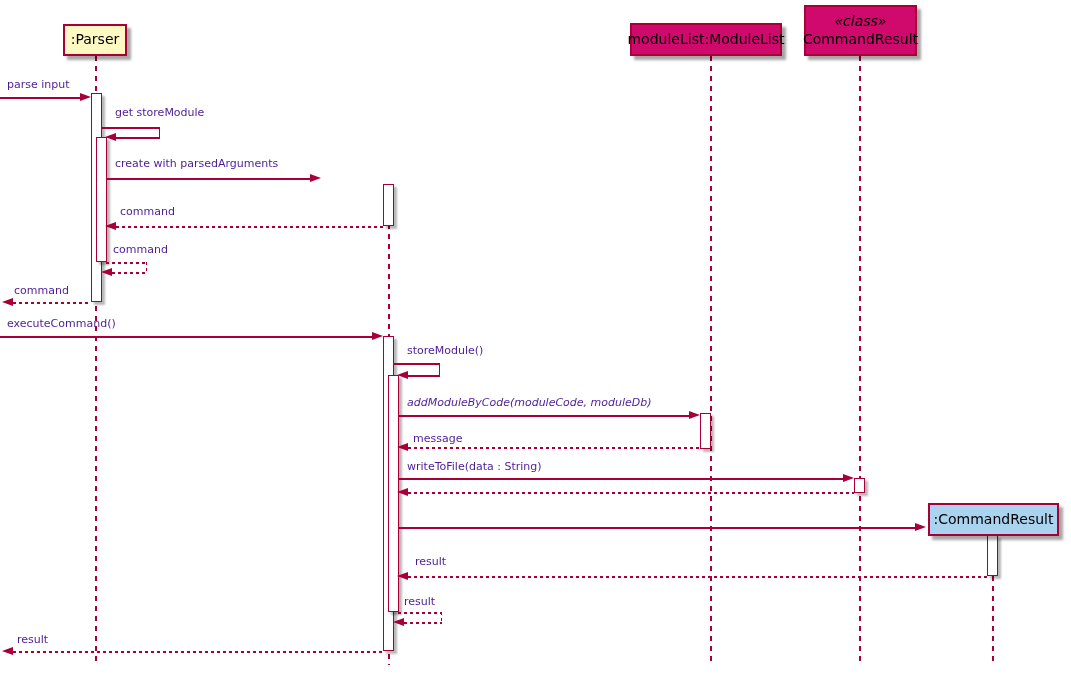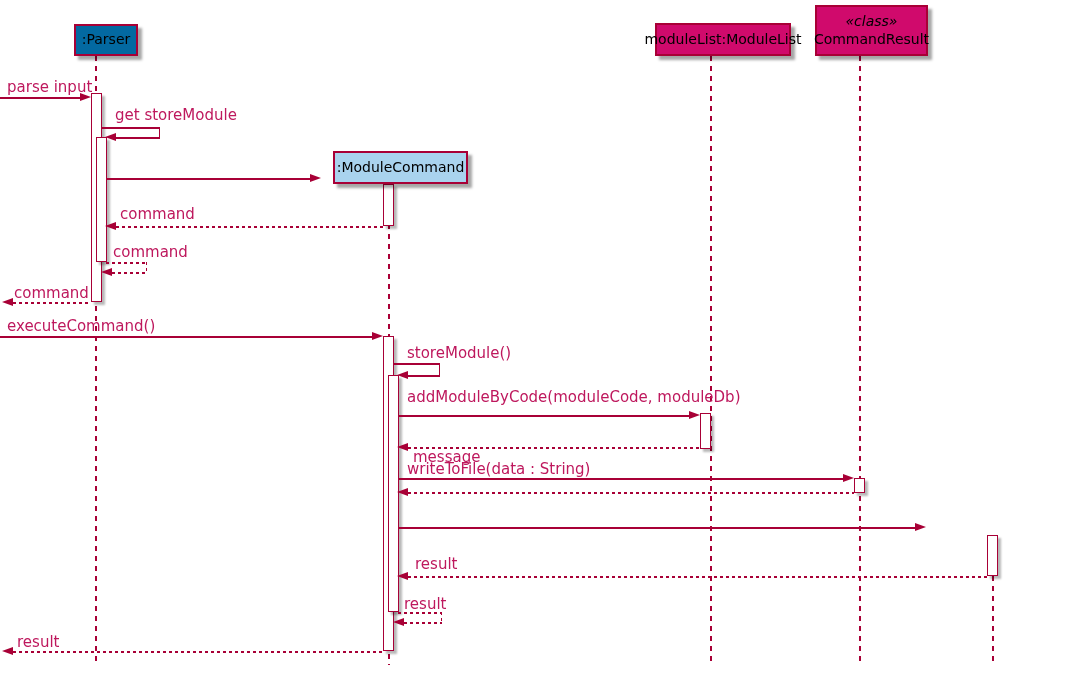--- a/index.html
+++ b/index.html
@@ -12,39 +12,39 @@
   .lifeline { position:absolute; width:2px;
     background:repeating-linear-gradient(180deg,#A80036 0 5px,transparent 5px 10px); }
   
   .act { position:absolute; width:11px; background:#ffffff;
     border:1.4px solid #A80036; box-sizing:border-box;
     box-shadow:2.5px 2.5px 2px rgba(0,0,0,0.28); }
   
   .pbox { position:absolute; border:2px solid #A80036; box-sizing:border-box;
     display:flex; flex-direction:column; align-items:center; justify-content:center;
     font-size:14px; line-height:1.25; box-shadow:3.5px 3.5px 2.5px rgba(0,0,0,0.35);
-    text-align:left;margin-left:11px; }
-  .pbox.gray    { background:#0369a1; }
+    text-align:left; }
+  .pbox.gray    { background:#fef9c3; }
   .pbox.magenta { background:#D00A6C; }
   .pbox.blue    { background:#A9D3EE; }
   .stereo { font-style:italic; }
   
   .hline  { position:absolute; height:1.5px; background:#A80036; }
   .hdash  { position:absolute; height:1.5px;
     background:repeating-linear-gradient(90deg,#A80036 0 3px,transparent 3px 6px); }
   .vline  { position:absolute; width:1.5px; background:#A80036; }
   .vdash  { position:absolute; width:1.5px;
     background:repeating-linear-gradient(180deg,#A80036 0 3px,transparent 3px 6px); }
   .arr-r { position:absolute; width:0; height:0;
     border-left:11px solid #A80036; border-top:4.5px solid transparent;
     border-bottom:4.5px solid transparent; }
   .arr-l { position:absolute; width:0; height:0;
     border-right:11px solid #A80036; border-top:4.5px solid transparent;
     border-bottom:4.5px solid transparent; }
-  .mlabel { position:absolute; font-size:15px; white-space:nowrap; color:#be185d; }
+  .mlabel { position:absolute; font-size:11px; white-space:nowrap; color:#4c1d95; }
 </style>
 </head>
 <body>
 
 <div id="canvas">
 
   <div class="lifeline" style="left:95px;  top:56px;  height:609px;"></div>
   <div class="lifeline" style="left:388px; top:184px; height:481px;"></div>
   <div class="lifeline" style="left:710px; top:56px;  height:609px;"></div>
   <div class="lifeline" style="left:859px; top:56px;  height:609px;"></div>
@@ -62,20 +62,21 @@
   <div class="mlabel" style="left:7px; top:78px;">parse input</div>
   <div class="hline" style="left:0; top:97px; width:80px;"></div>
   <div class="arr-r" style="left:80px; top:93px;"></div>
 
   <div class="mlabel" style="left:115px; top:106px;">get storeModule</div>
   <div class="hline" style="left:101px; top:127px; width:59px;"></div>
   <div class="vline" style="left:158.5px; top:127px; height:11px;"></div>
   <div class="hline" style="left:116px; top:137px; width:44px;"></div>
   <div class="arr-l" style="left:105px; top:133px;"></div>
 
+  <div class="mlabel" style="left:115px; top:157px;">create with parsedArguments</div>
   <div class="hline" style="left:106px; top:178px; width:204px;"></div>
   <div class="arr-r" style="left:310px; top:174px;"></div>
 
   <div class="mlabel" style="left:120px; top:205px;">command</div>
   <div class="hdash" style="left:116px; top:226px; width:267px;"></div>
   <div class="arr-l" style="left:105px; top:222px;"></div>
 
   <div class="mlabel" style="left:113px; top:243px;">command</div>
   <div class="hdash" style="left:106px; top:262px; width:41px;"></div>
   <div class="vdash" style="left:145.5px; top:262px; height:11px;"></div>
@@ -89,25 +90,25 @@
   <div class="mlabel" style="left:7px; top:317px;">executeCommand()</div>
   <div class="hline" style="left:0; top:336px; width:372px;"></div>
   <div class="arr-r" style="left:372px; top:332px;"></div>
 
   <div class="mlabel" style="left:407px; top:344px;">storeModule()</div>
   <div class="hline" style="left:393px; top:363px; width:47px;"></div>
   <div class="vline" style="left:438.5px; top:363px; height:13px;"></div>
   <div class="hline" style="left:408px; top:375px; width:32px;"></div>
   <div class="arr-l" style="left:397px; top:371px;"></div>
 
-  <div class="mlabel" style="left:407px; top:388px;">addModuleByCode(moduleCode, moduleDb)</div>
+  <div class="mlabel" style="left:407px; top:396px;font-style:italic;">addModuleByCode(moduleCode, moduleDb)</div>
   <div class="hline" style="left:398px; top:415px; width:291px;"></div>
   <div class="arr-r" style="left:689px; top:411px;"></div>
 
-  <div class="mlabel" style="left:413px; top:448px;text-align:right;">message</div>
+  <div class="mlabel" style="left:413px; top:432px;text-align:right;">message</div>
   <div class="hdash" style="left:408px; top:447px; width:292px;"></div>
   <div class="arr-l" style="left:397px; top:443px;"></div>
 
   <div class="mlabel" style="left:407px; top:460px;">writeToFile(data : String)</div>
   <div class="hline" style="left:398px; top:478px; width:445px;"></div>
   <div class="arr-r" style="left:843px; top:474px;"></div>
 
   <div class="hdash" style="left:408px; top:492px; width:446px;"></div>
   <div class="arr-l" style="left:397px; top:488px;"></div>
 
@@ -125,27 +126,27 @@
   <div class="arr-l" style="left:393px; top:618px;"></div>
 
   <div class="mlabel" style="left:17px; top:633px;">result</div>
   <div class="hdash" style="left:13px; top:651px; width:370px;"></div>
   <div class="arr-l" style="left:2px; top:647px;"></div>
 
   <div class="pbox gray" style="left:63px; top:24px; width:64px; height:32px;">
     <span>:Parser</span>
   </div>
 
-  <div class="pbox magenta" style="left:644px; top:23px; width:136px; height:33px;">
+  <div class="pbox magenta" style="left:630px; top:23px; width:152px; height:33px;">
     <span>moduleList:ModuleList</span>
   </div>
 
   <div class="pbox magenta" style="left:804px; top:5px; width:113px; height:51px;">
     <span class="stereo">«class»</span>
     <span>CommandResult</span>
   </div>
 
-  <div class="pbox blue" style="left:322px; top:151px; width:135px; height:33px;">
-    <span>:ModuleCommand</span>
+
+  <div class="pbox blue" style="left:928px; top:503px; width:131px; height:33px;">
+    <span>:CommandResult</span>
   </div>
-
 
 </div>
 
 </body></html>

